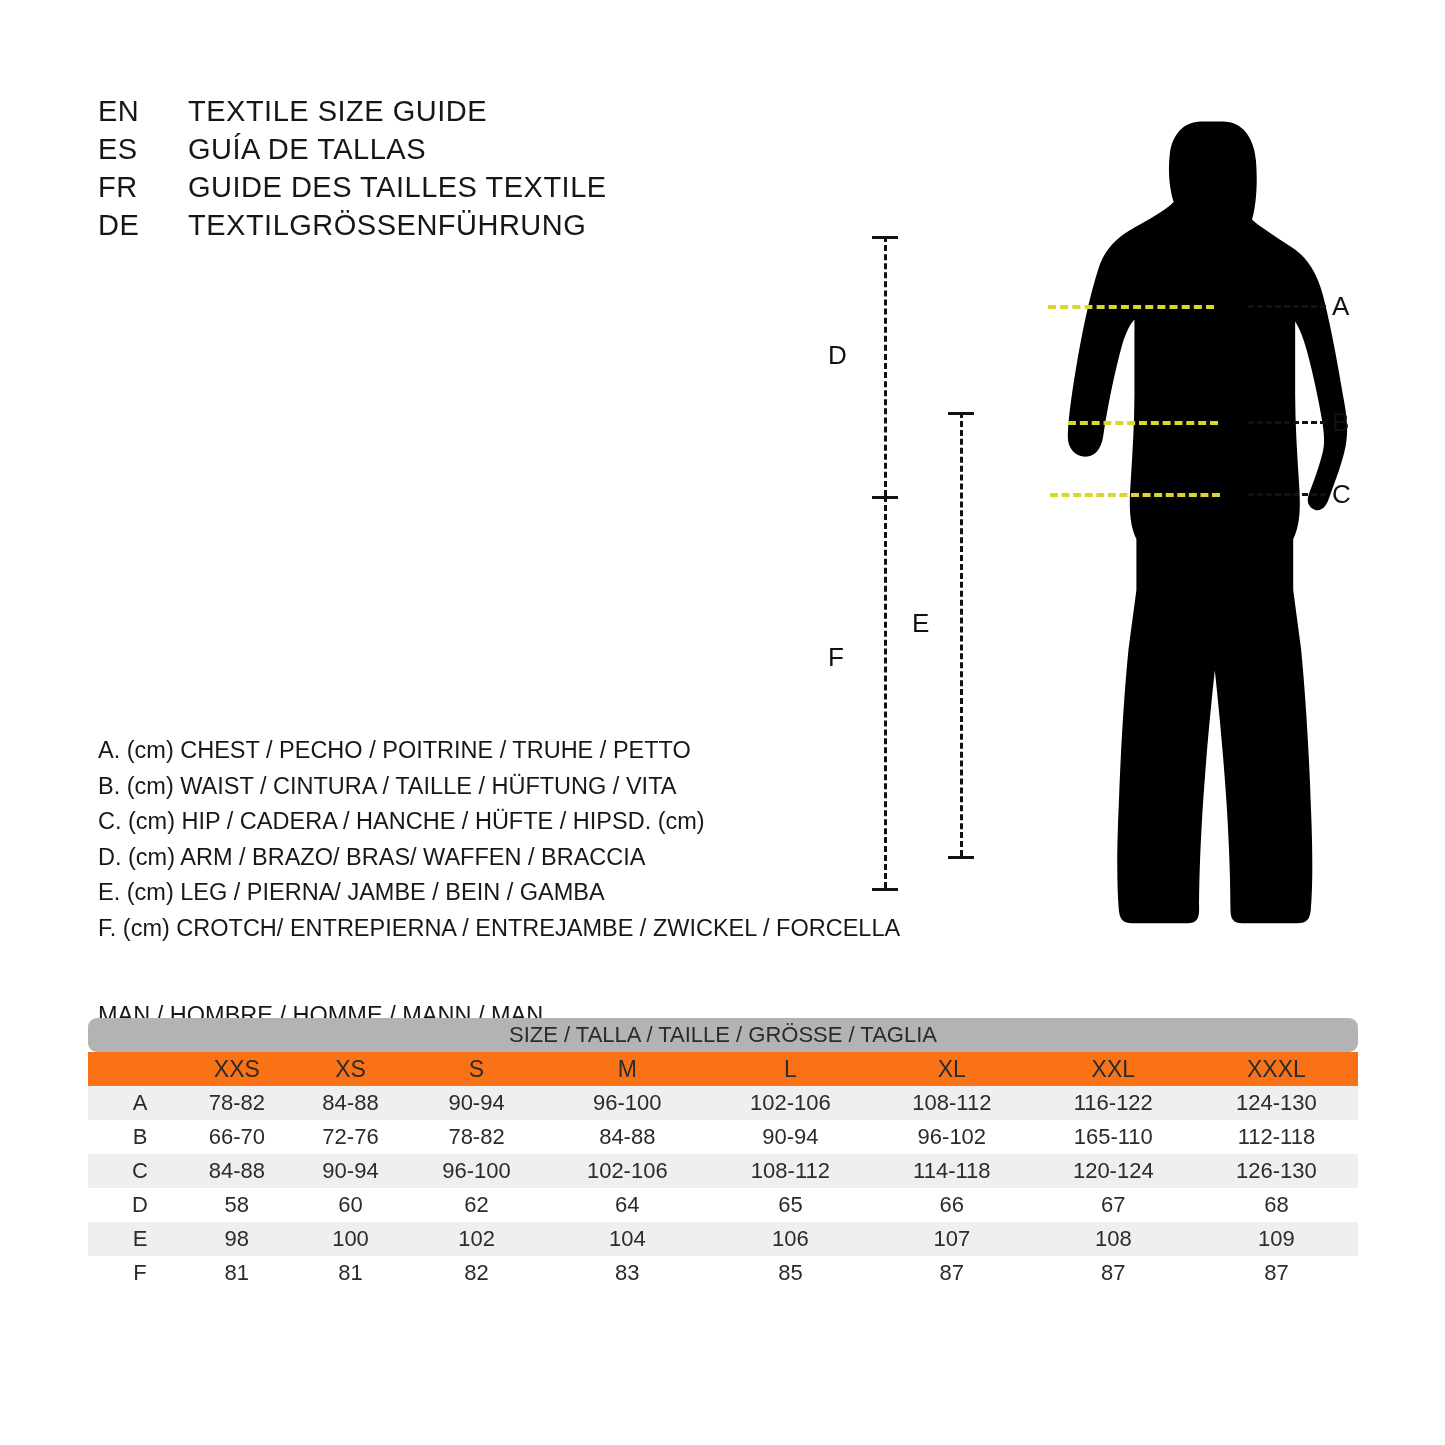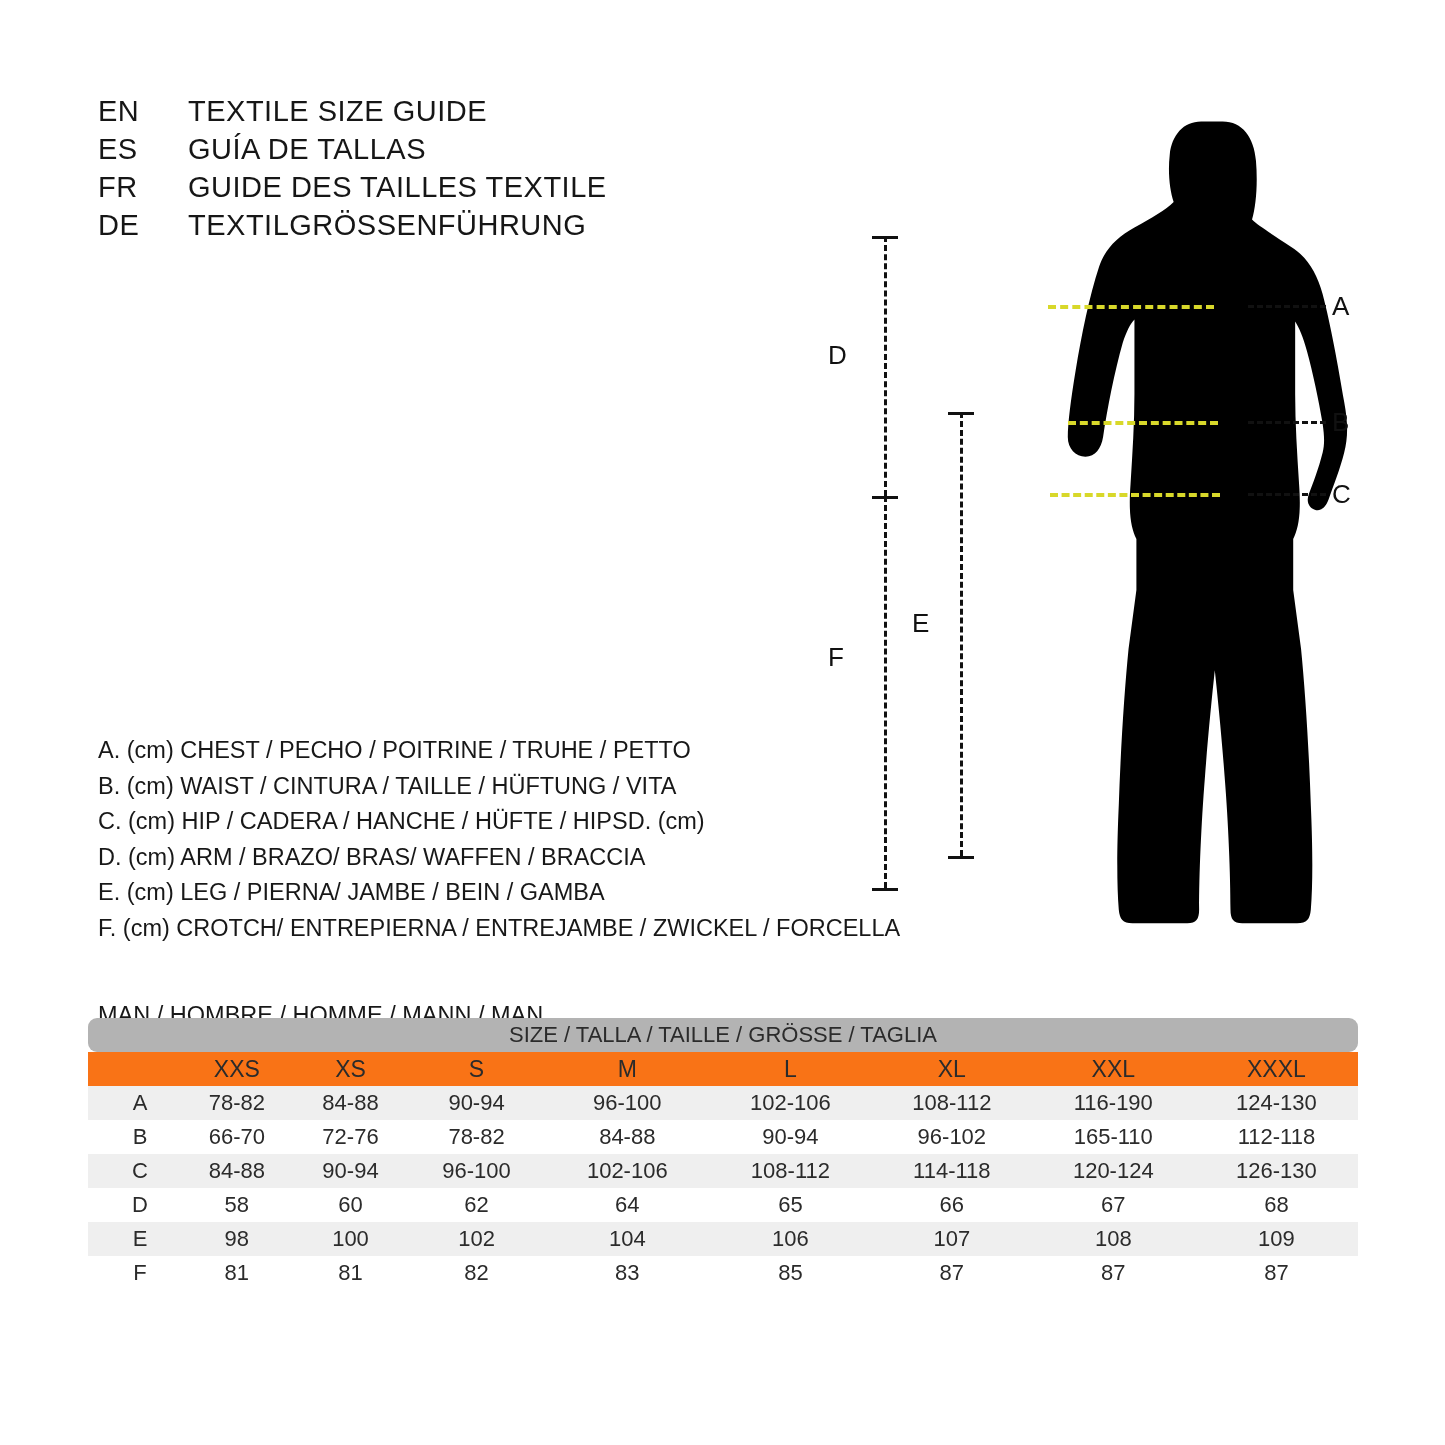--- a/index.html
+++ b/index.html
@@ -290,21 +290,21 @@
         </tr>
 
         <tr class="shade">
           <td class="col-label">A</td>
           <td>78-82</td>
           <td>84-88</td>
           <td>90-94</td>
           <td>96-100</td>
           <td>102-106</td>
           <td>108-112</td>
-          <td>116-190</td>
+          <td>116-122</td>
           <td>124-130</td>
         </tr>
 
         <tr class="plain">
           <td class="col-label">B</td>
           <td>66-70</td>
           <td>72-76</td>
           <td>78-82</td>
           <td>84-88</td>
           <td>90-94</td>

